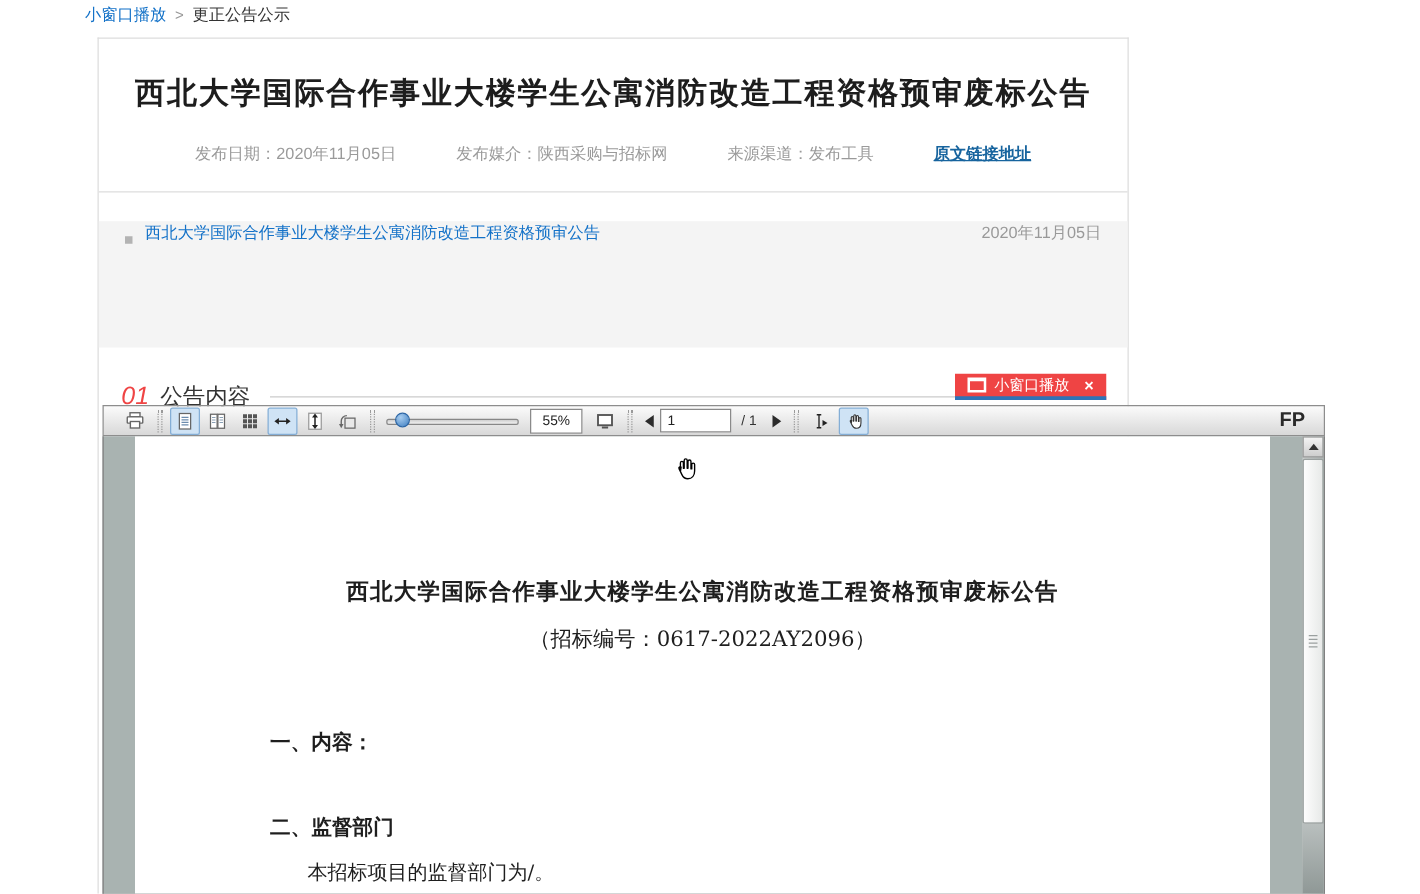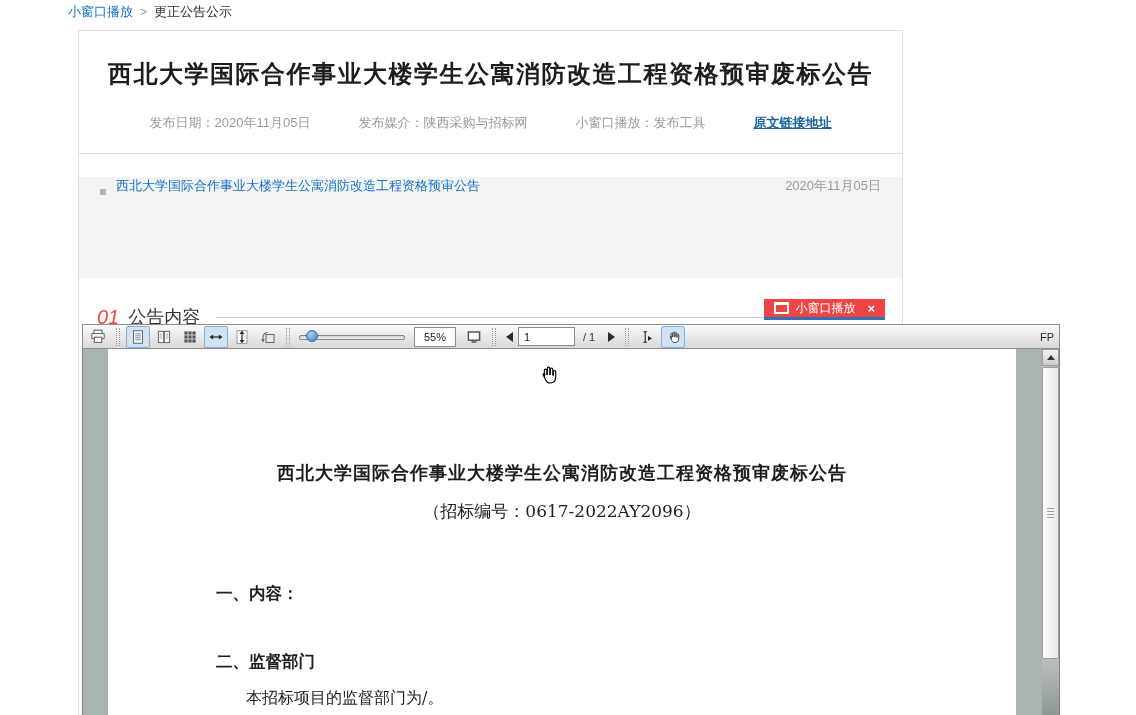--- a/index.html
+++ b/index.html
@@ -48,39 +48,39 @@
     padding:0 10px;box-sizing:border-box;cursor:pointer;
   }
   .win-icon{width:11px;height:7px;border:2px solid #fff;border-top-width:3px;margin-right:6px;flex:0 0 auto;}
   .popup-close{margin-left:12px;font-weight:bold;font-size:13px;line-height:1;}
 
   
   .viewer{position:absolute;left:3px;top:293px;width:978px;height:392px;}
   .toolbar{
     height:25px;background:linear-gradient(#fbfbfb,#d8d8d8);
     border:1px solid #8d8d8d;display:flex;align-items:center;
-    padding:0 2px;box-sizing:border-box;
+    padding:0 12px;box-sizing:border-box;
   }
   .tbtn{width:22px;height:20px;display:flex;align-items:center;justify-content:center;
     border:1px solid transparent;border-radius:2px;margin:0 1px;cursor:pointer;flex:0 0 auto;}
   .tbtn.active{background:#cfe3f5;border-color:#84aed6;}
   .tsep{width:2px;height:18px;margin:0 5px;border-left:1px dotted #9a9a9a;border-right:1px dotted #9a9a9a;flex:0 0 auto;}
   .slider{width:106px;height:16px;position:relative;margin:0 9px 0 4px;flex:0 0 auto;cursor:pointer;}
   .slider-track{position:absolute;top:6px;left:0;right:0;height:3px;background:linear-gradient(#cfcfcf,#f2f2f2);border:1px solid #878787;border-radius:2px;}
   .slider-knob{position:absolute;left:7px;top:1px;width:12px;height:12px;border-radius:50%;
     background:radial-gradient(circle at 35% 30%,#a8cdf0,#3f7fc1);border:1px solid #2d67a6;box-sizing:border-box;}
   .zoom-box{width:40px;height:18px;background:#fff;border:1px solid #8a8a8a;font-size:11px;
     display:flex;align-items:center;justify-content:center;color:#222;margin-right:5px;flex:0 0 auto;}
   .arrow{width:0;height:0;border-top:5px solid transparent;border-bottom:5px solid transparent;margin:0 5px;cursor:pointer;flex:0 0 auto;}
   .arrow.prev{border-right:7px solid #2b2b2b;}
   .arrow.next{border-left:7px solid #2b2b2b;}
   .page-input{width:50px;height:17px;background:#fff;border:1px solid #8a8a8a;font-size:11px;
     padding:0 0 0 5px;color:#222;box-sizing:content-box;font-family:"Liberation Sans",sans-serif;}
   .page-total{font-size:11px;color:#333;margin:0 8px;flex:0 0 auto;}
-  .fp-logo{margin-left:auto;font-size:11px;font-weight:normal;color:#2a2a2a;padding-right:3px;}
+  .fp-logo{margin-left:auto;font-size:16px;font-weight:bold;color:#2a2a2a;padding-right:3px;}
 
   .canvas{
     position:absolute;top:25px;left:0;right:0;bottom:0;
     background:#a9b3b1;border:1px solid #808080;border-top:none;box-sizing:border-box;overflow:hidden;
   }
   .pdf-page{position:absolute;left:25px;top:0;width:908px;height:100%;background:#fff;
     font-family:"DejaVu Serif",serif;color:#1e1e1e;}
   .doc-title{position:absolute;left:0;right:0;top:112px;text-align:center;font-size:18px;font-weight:600;letter-spacing:1px;}
   .doc-subtitle{position:absolute;left:0;right:0;top:151px;text-align:center;font-size:17px;}
   .doc-h1{position:absolute;left:108px;top:234px;font-size:16.5px;font-weight:bold;}
@@ -111,21 +111,21 @@
   <span class="bc-link">小窗口播放</span><span class="bc-sep">&gt;</span><span class="bc-cur">更正公告公示</span>
 </div>
 
 <div class="container" style="position:absolute;">
 
   <div class="art-header">
     <div class="art-title">西北大学国际合作事业大楼学生公寓消防改造工程资格预审废标公告</div>
     <div class="art-meta">
       <span class="m-item"><span>发布日期：</span><span>2020年11月05日</span></span>
       <span class="m-item"><span>发布媒介：</span><span>陕西采购与招标网</span></span>
-      <span class="m-item"><span>小窗口播放：</span><span>发布工具</span></span>
+      <span class="m-item"><span>来源渠道：</span><span>发布工具</span></span>
       <span class="meta-link">原文链接地址</span>
     </div>
   </div>
 
   <div class="related">
     <div class="rel-row">
       <span class="rel-bullet"></span>
       <span class="rel-link">西北大学国际合作事业大楼学生公寓消防改造工程资格预审公告</span>
       <span class="rel-date">2020年11月05日</span>
     </div>

